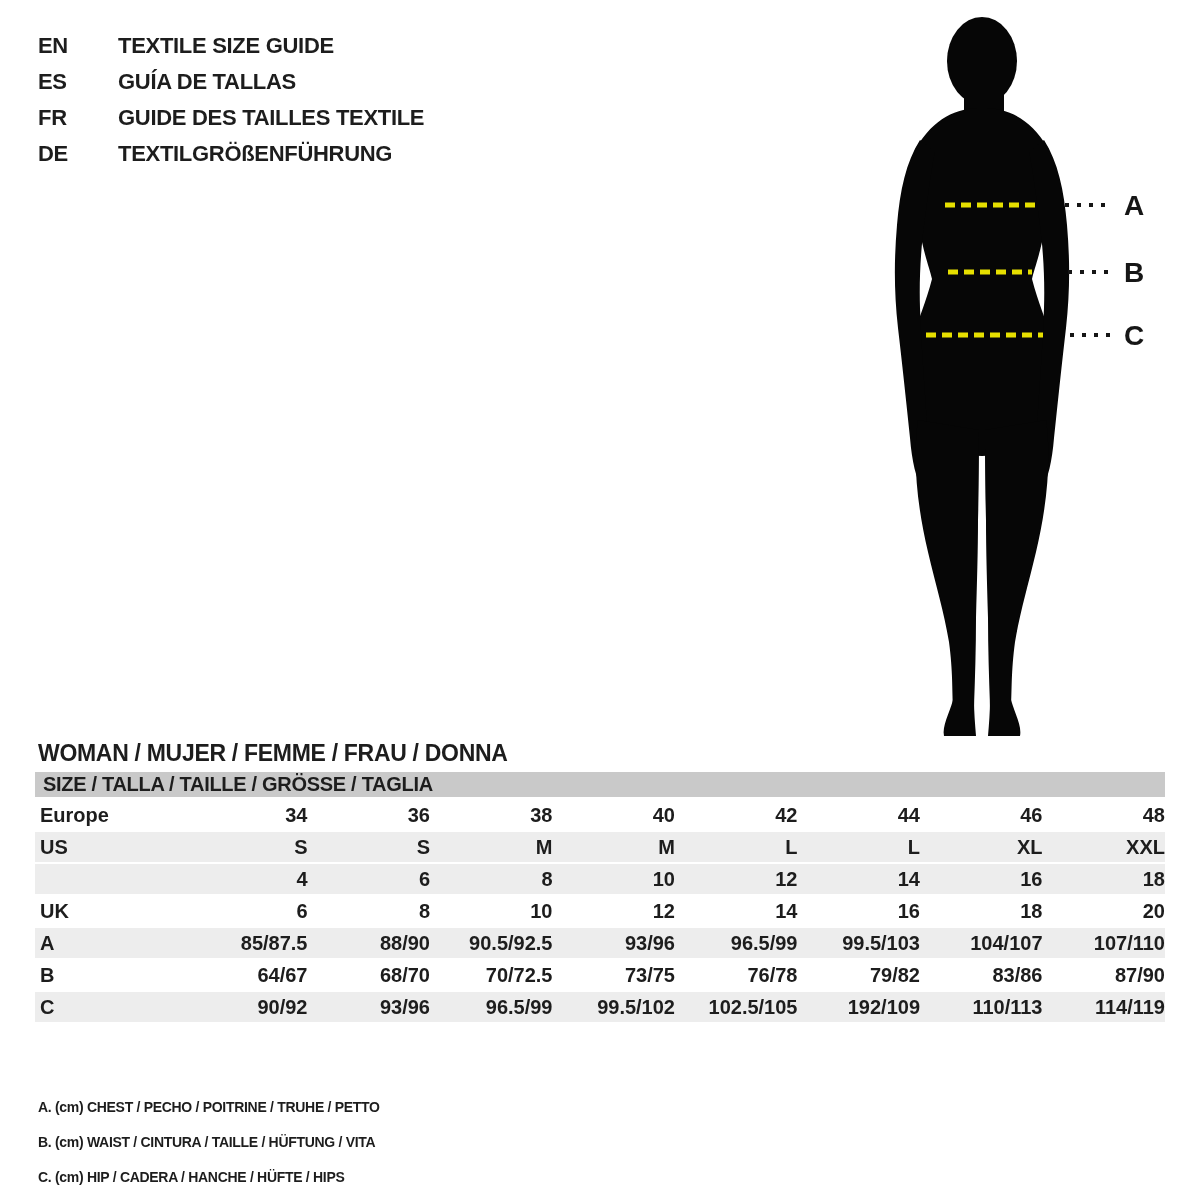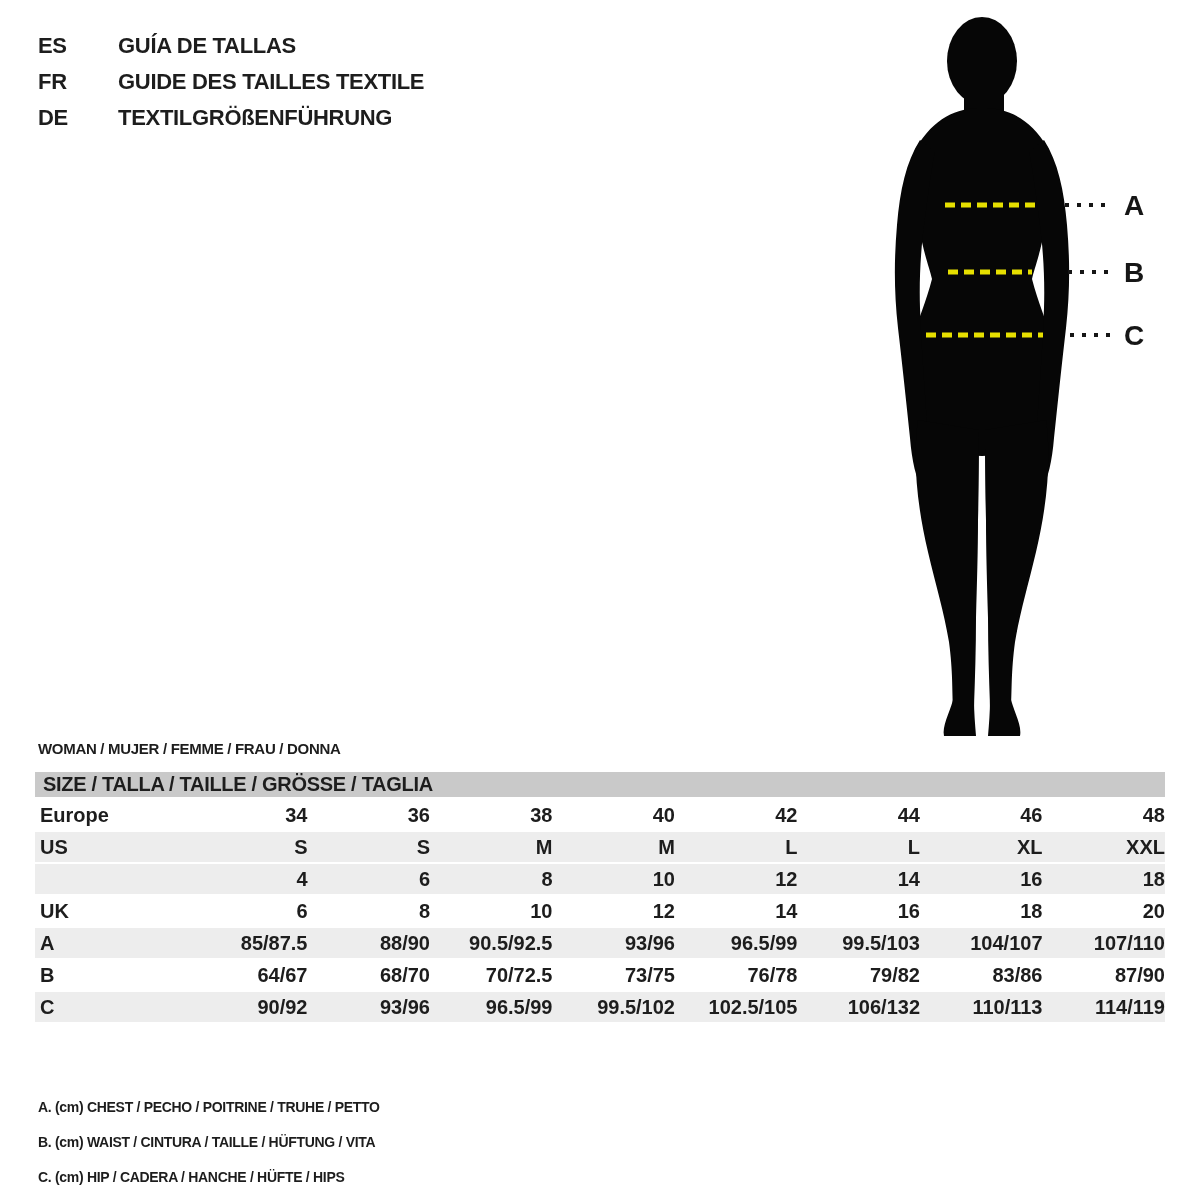--- a/index.html
+++ b/index.html
@@ -9,21 +9,21 @@
 
   
   .lang-list { position:absolute; left:38px; top:28px; }
   .lang-row { display:grid; grid-template-columns:80px auto; height:36px; line-height:36px;
               font-size:22px; font-weight:bold; letter-spacing:-0.3px; white-space:nowrap; }
 
   
   .figure-wrap { position:absolute; left:850px; top:0; width:340px; height:750px; }
 
   
-  .section-title { position:absolute; left:38px; top:740px; font-size:15px; font-weight:bold;
+  .section-title { position:absolute; left:38px; top:740px; font-size:23px; font-weight:bold;
                    letter-spacing:-0.3px; }
 
   
   .size-table { position:absolute; left:35px; top:772px; width:1130px; font-weight:bold; }
   .st-header { height:25px; line-height:25px; background:#c9c9c9; font-size:20px;
                padding-left:8px; margin-bottom:3px; letter-spacing:-0.3px; }
   .st-row { display:grid; grid-template-columns:150px repeat(8, 1fr); height:30px;
             line-height:30px; font-size:20px; margin-bottom:2px; }
   .st-row.shaded { background:#ededed; }
   .st-label { text-align:left; padding-left:5px; }
@@ -35,20 +35,24 @@
                  letter-spacing:-0.3px; white-space:nowrap; }
 
   svg text { font-family:"Liberation Sans", sans-serif; }
 </style>
 </head>
 <body>
 
 <div class="canvas">
 
   <div class="lang-list">
+    <div class="lang-row">
+      <span>EN</span>
+      <span>TEXTILE SIZE GUIDE</span>
+    </div>
     <div class="lang-row">
       <span>ES</span>
       <span>GUÍA DE TALLAS</span>
     </div>
     <div class="lang-row">
       <span>FR</span>
       <span>GUIDE DES TAILLES TEXTILE</span>
     </div>
     <div class="lang-row">
       <span>DE</span>
@@ -213,21 +217,21 @@
       <span class="st-cell">87/90</span>
     </div>
 
     <div class="st-row shaded">
       <span class="st-label">C</span>
       <span class="st-cell">90/92</span>
       <span class="st-cell">93/96</span>
       <span class="st-cell">96.5/99</span>
       <span class="st-cell">99.5/102</span>
       <span class="st-cell">102.5/105</span>
-      <span class="st-cell">106/132</span>
+      <span class="st-cell">192/109</span>
       <span class="st-cell">110/113</span>
       <span class="st-cell">114/119</span>
     </div>
   </div>
 
   <div class="legend">
     <div class="legend-line">A. (cm) CHEST / PECHO / POITRINE / TRUHE / PETTO</div>
     <div class="legend-line">B. (cm) WAIST / CINTURA / TAILLE / HÜFTUNG / VITA</div>
     <div class="legend-line">C. (cm) HIP / CADERA / HANCHE / HÜFTE / HIPS</div>
   </div>

